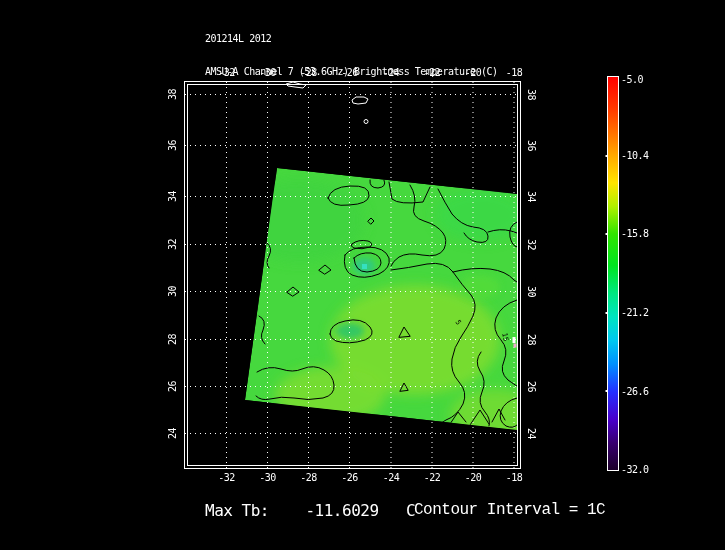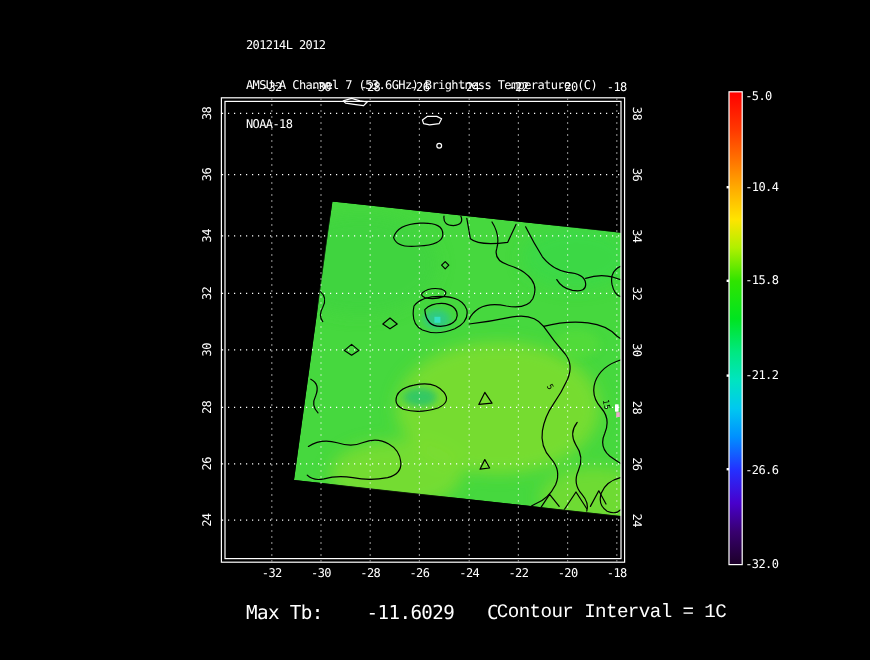--- a/index.html
+++ b/index.html
@@ -25,21 +25,20 @@
   svg text.contour-lab{font-size:7px;fill:#000;letter-spacing:0;}
 </style>
 </head>
 <body>
 
 <div class="stage">
 
   <div class="title-block">
     <div>201214L 2012</div>
     <div>AMSU-A Channel 7 (53.6GHz) Brightness Temperature (C)</div>
-    <div>NOAA-18</div>
   </div>
 
   <svg width="725" height="550" viewBox="0 0 725 550">
     <defs>
       <clipPath id="swathClip">
         <polygon points="277,168 517.5,194 517.5,430 245,400"></polygon>
       </clipPath>
       <clipPath id="plotClip">
         <rect x="185" y="82" width="335" height="386"></rect>
       </clipPath>

